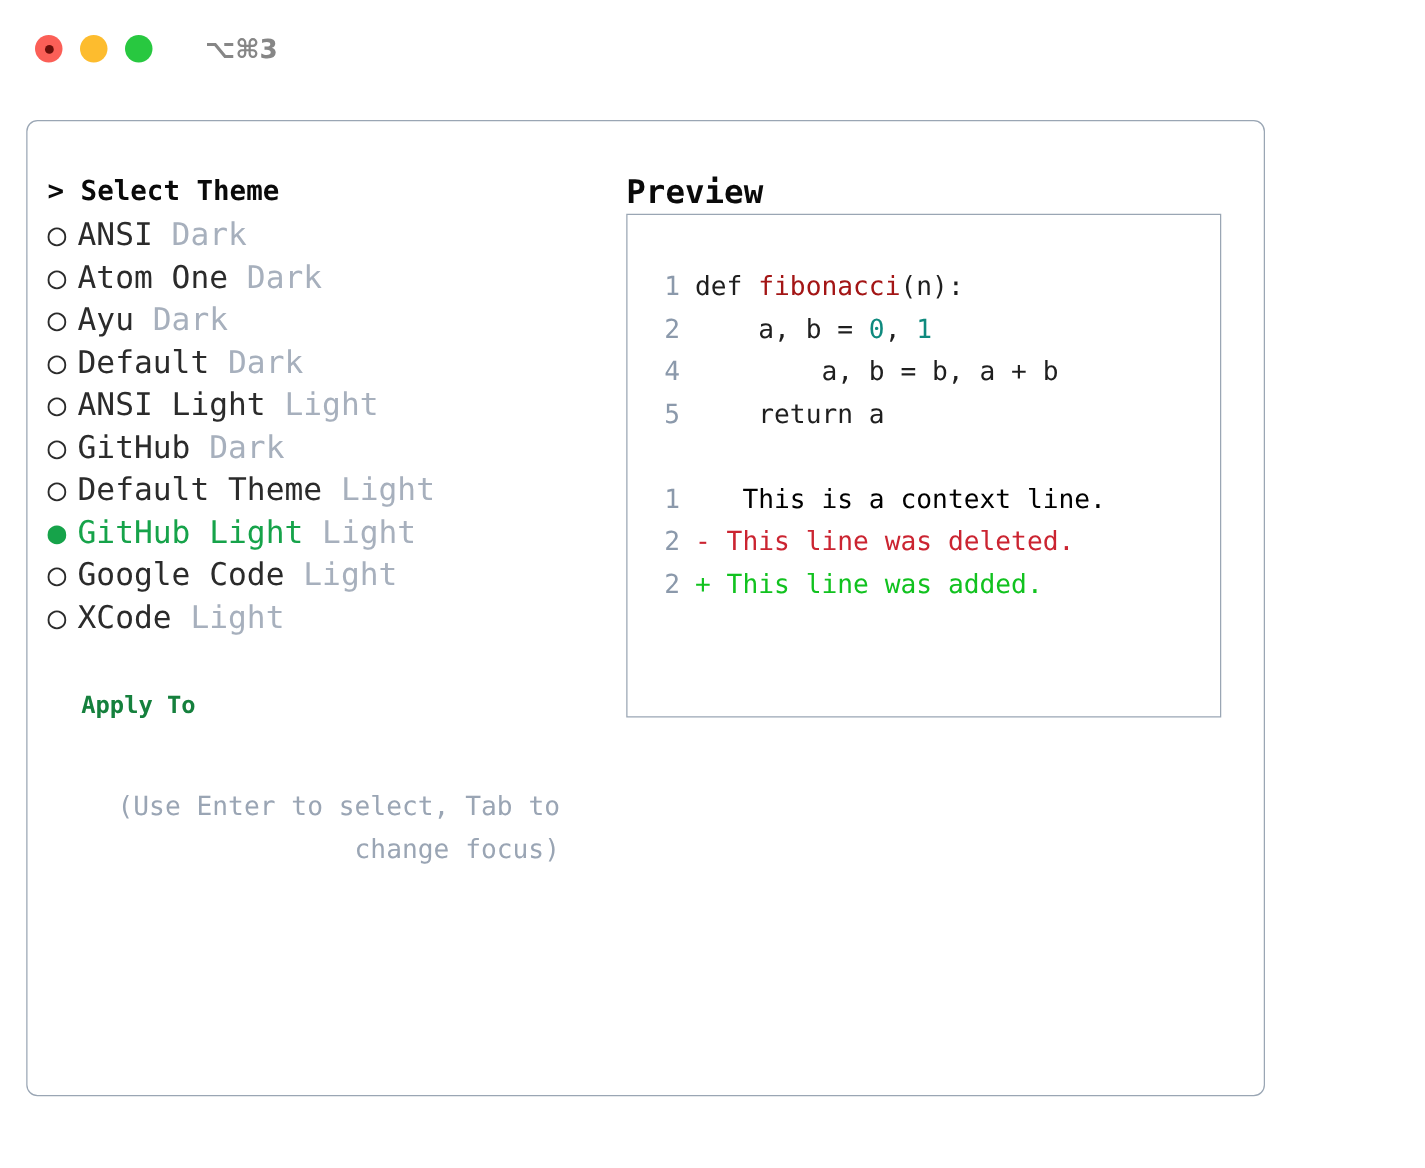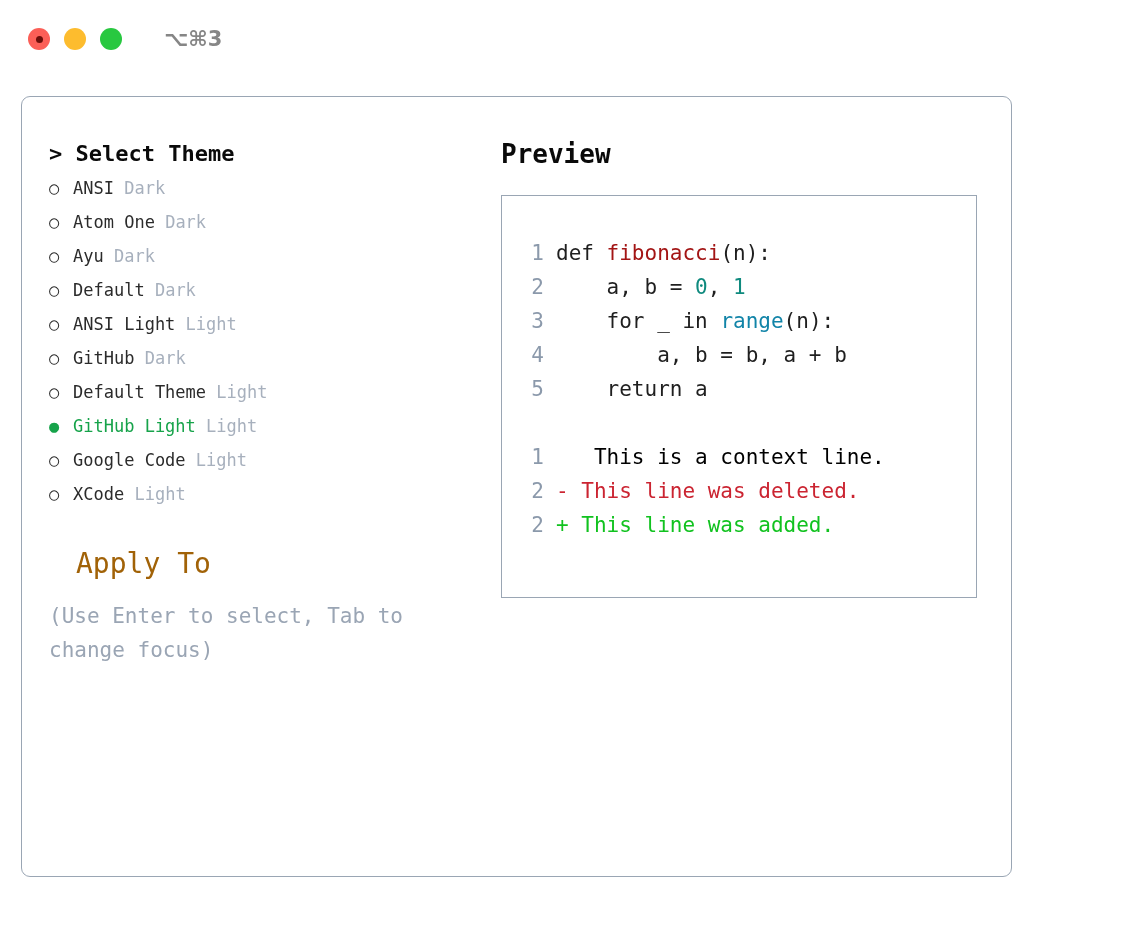--- a/index.html
+++ b/index.html
@@ -74,35 +74,35 @@
     width: 991px;
     height: 781px;
     border: 1.5px solid #9aa6b4;
     border-radius: 9px;
     box-sizing: border-box;
   }
 
   
   .left-col {
     position: absolute;
-    left: 27px;
+    left: 16px;
     top: 40px;
     width: 440px;
   }
 
   .section-head {
     font-size: 22px;
     font-weight: bold;
     color: #0a0a0a;
     line-height: 34px;
     white-space: pre;
   }
 
   .opt-row {
-    font-size: 17px;
+    font-size: 25px;
     line-height: 34px;
     color: #2b2b2b;
     white-space: pre;
     display: block;
   }
   .marker {
     display: inline-block;
     width: 24px;
     color: #2b2b2b;
   }
@@ -110,52 +110,52 @@
   .opt-label { color: #2b2b2b; }
   .opt-row.selected .opt-label { color: #16a34a; }
   .opt-tag {
     color: #a7b0bd;
   }
 
   .subsection {
     margin-top: 36px;
   }
   .subsection-head {
-    font-size: 28px;
-    line-height: 34px;
-    color: #a16207;
+    font-size: 19px;
+    line-height: 34px;
+    color: #15803d;
     white-space: pre;
     padding-left: 27px;
-    font-weight: normal;
+    font-weight: bold;
   }
 
   .hint {
-    margin-top: 18px;
+    margin-top: 47px;
     font-size: 21px;
     line-height: 34px;
     color: #9aa5b4;
     width: 410px;
     white-space: normal;
+    text-align: right;
   }
 
   
   .right-col {
     position: absolute;
     left: 479px;
     top: 40px;
     width: 490px;
   }
   .preview-head {
     font-size: 26px;
     font-weight: bold;
     color: #0a0a0a;
     line-height: 34px;
   }
   .preview-box {
-    margin-top: 24px;
     width: 476px;
     height: 403px;
     border: 1.5px solid #9aa6b4;
     box-sizing: border-box;
     padding: 40px 0 0 16px;
   }
 
   .code-line {
     font-size: 21px;
     line-height: 34px;
@@ -220,21 +220,20 @@
       <div class="hint">(Use Enter to select, Tab to change focus)</div>
     </div>
 
     <div class="right-col">
       <div class="preview-head">Preview</div>
 
       <div class="preview-box">
         <div id="code-block">
             <div class="code-line"><span class="lineno">1</span><span class="tok-plain">def </span><span class="tok-fn">fibonacci</span><span class="tok-plain">(n):</span></div>
             <div class="code-line"><span class="lineno">2</span><span class="tok-plain">    a, b = </span><span class="tok-num">0</span><span class="tok-plain">, </span><span class="tok-num">1</span></div>
-            <div class="code-line"><span class="lineno">3</span><span class="tok-plain">    for _ in </span><span class="tok-call">range</span><span class="tok-plain">(n):</span></div>
             <div class="code-line"><span class="lineno">4</span><span class="tok-plain">        a, b = b, a + b</span></div>
             <div class="code-line"><span class="lineno">5</span><span class="tok-plain">    return a</span></div>
           </div>
         <div class="blank-line"></div>
         <div id="diff-block">
             <div class="code-line"><span class="lineno">1</span><span class="diff-ctx"> </span><span class="diff-ctx">  This is a context line.</span></div>
             <div class="code-line"><span class="lineno">2</span><span class="diff-del">-</span><span class="diff-del"> This line was deleted.</span></div>
             <div class="code-line"><span class="lineno">2</span><span class="diff-add">+</span><span class="diff-add"> This line was added.</span></div>
           </div>
       </div>

